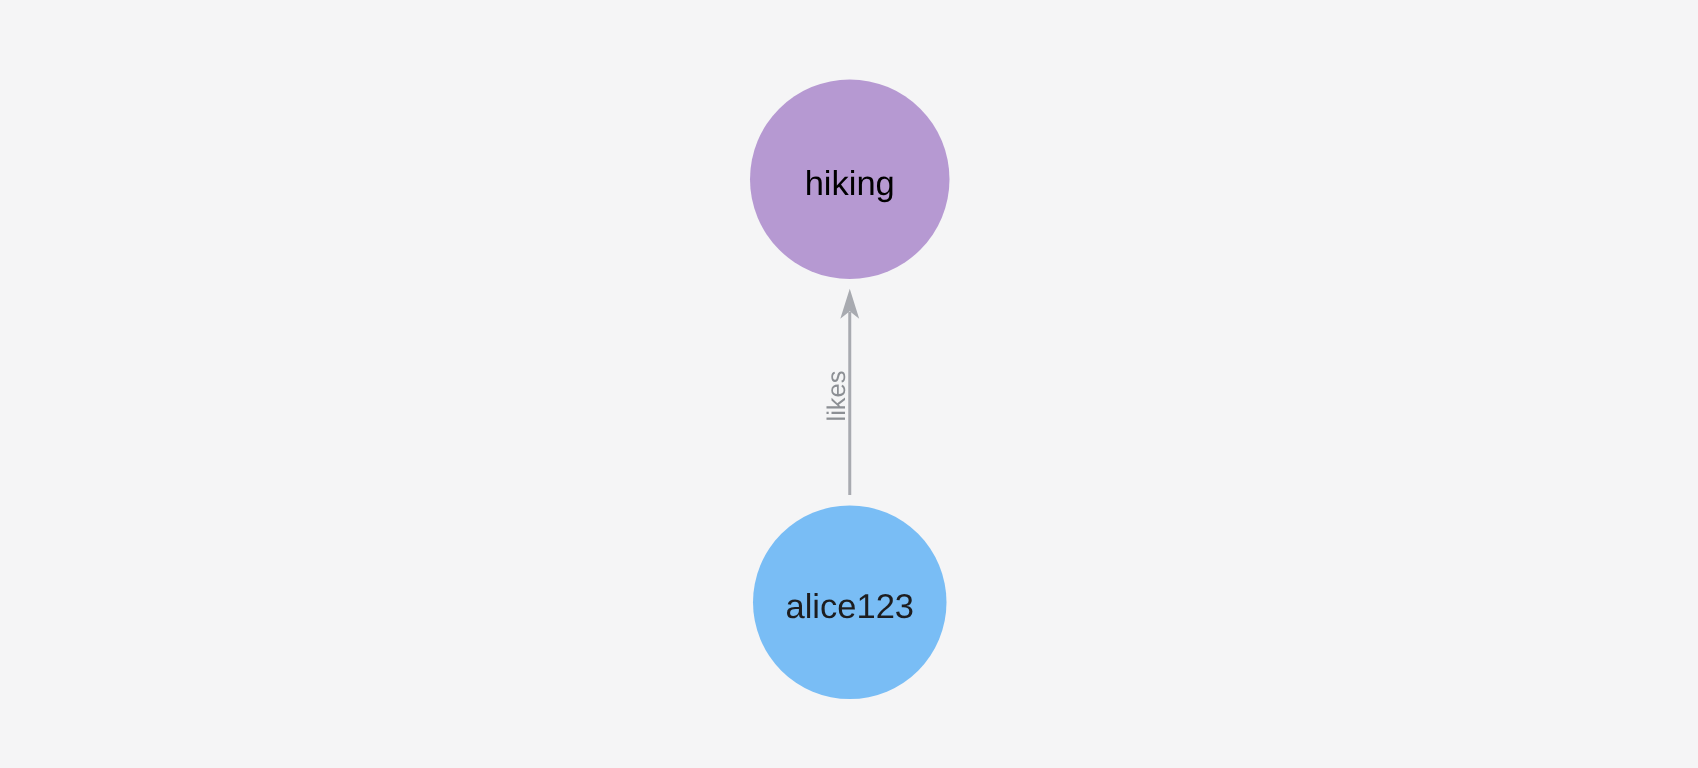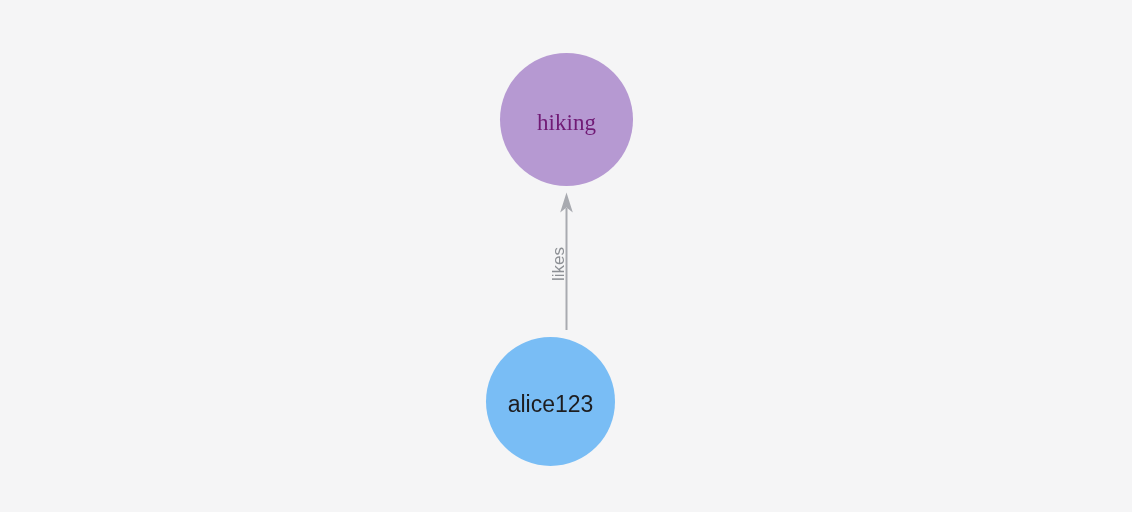--- a/index.html
+++ b/index.html
@@ -42,21 +42,21 @@
     cursor: default;
     user-select: none;
   }
   .node--interest {
     left: 500px;
     top: 53px;
     width: 133px;
     height: 133px;
   }
   .node--user {
-    left: 486px;
+    left: 502px;
     top: 337px;
     width: 129px;
     height: 129px;
     text-align: right;
   }
   .node-label {
     font-size: 23px;
     line-height: 1;
     padding-top: 5px; 
     letter-spacing: 0px;
@@ -69,20 +69,20 @@
 
   <svg class="edges-layer" width="1132" height="512" viewBox="0 0 1132 512">
     <g>
       <line class="edge-line" x1="566.5" y1="330" x2="566.5" y2="208" data-bind-style="stroke:graph.edges.0.color" style="stroke: rgb(168, 170, 176);"></line>
       <polygon points="566.5,192.5 572.8,212.5 566.5,207.5 560.2,212.5" data-bind-style="fill:graph.edges.0.color" style="fill: rgb(168, 170, 176);"></polygon>
       <text class="edge-label" transform="translate(563.5,264) rotate(-90)" data-bind="graph.edges.0.label" data-bind-style="fill:graph.edges.0.label_color" style="fill: rgb(140, 143, 148);">likes</text>
     </g>
   </svg>
 
   <div class="node node--interest" data-bind-style="background-color:graph.nodes.0.color" style="background-color: rgb(182, 153, 210);">
-    <span class="node-label" data-bind="graph.nodes.0.label" data-bind-style="color:graph.nodes.0.text_color" style="color: #701a75; font-family: Liberation Serif, serif;">hiking</span>
+    <span class="node-label" data-bind="graph.nodes.0.label" data-bind-style="color:graph.nodes.0.text_color" style="color: #000000;">hiking</span>
   </div>
 
   <div class="node node--user" data-bind-style="background-color:graph.nodes.1.color" style="background-color: rgb(121, 189, 245);">
     <span class="node-label" data-bind="graph.nodes.1.label" data-bind-style="color:graph.nodes.1.text_color" style="color: rgb(29, 29, 31);">alice123</span>
   </div>
 
 </div>
 
 </body></html>

